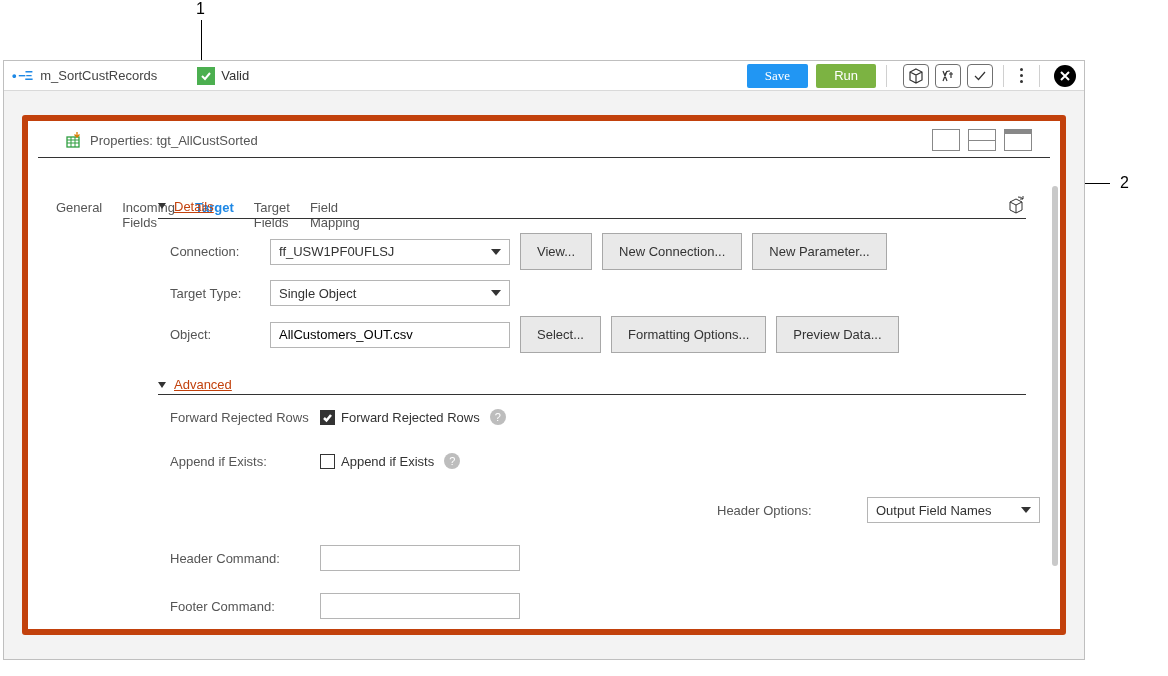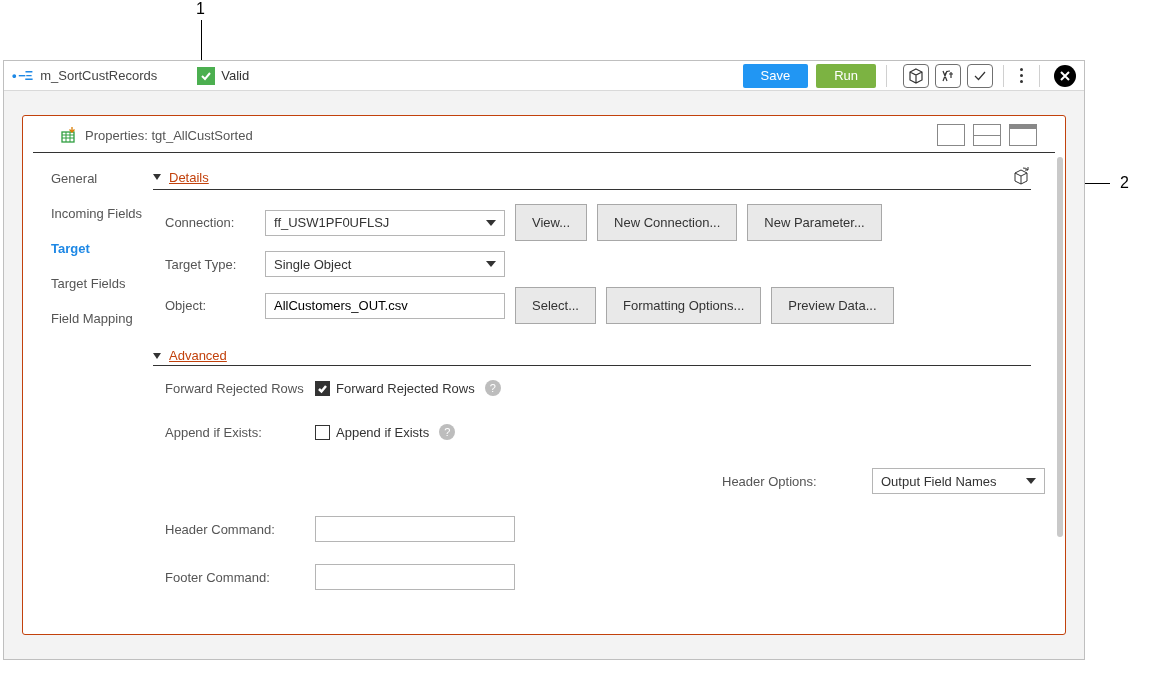--- a/index.html
+++ b/index.html
@@ -78,21 +78,21 @@
   .titlebar-spacer { flex: 1; }
   .btn {
     height: 24px;
     padding: 0 18px;
     border: none;
     border-radius: 2px;
     color: #fff;
     font-size: 13px;
     cursor: pointer;
   }
-  .btn-save { background: #2196f3; }
+  .btn-save { background: #2196f3; font-family: Liberation Serif, serif; }
   .btn-run  { background: #7cb342; margin-left: 8px; }
   .vsep {
     width: 1px; height: 22px;
     background: #d0d0d0;
     margin: 0 10px;
   }
   .icon-btn {
     width: 26px; height: 24px;
     border: 1px solid #707070;
     border-radius: 4px;
@@ -113,26 +113,27 @@
     margin-left: 4px;
   }
   .close-circle svg { width: 10px; height: 10px; stroke: #fff; stroke-width: 2; }
   .canvas-area {
     background: #f3f3f3;
     padding: 24px 18px;
     height: calc(100% - 30px);
   }
   .properties-panel {
     background: #fff;
-    border: 1px solid #c2410c;
+    border: 6px solid #c2410c;
     border-radius: 3px;
     height: 100%;
     display: flex;
     flex-direction: column;
     position: relative;
+    gap: 24px;
   }
   .panel-header {
     display: flex;
     align-items: center;
     padding: 8px 18px 6px 28px;
     border-bottom: 1px solid #333;
     margin: 0 10px;
    }
   .panel-header-title { color: #555; }
   .panel-header-spacer { flex: 1; }
@@ -149,21 +150,21 @@
   }
   .panel-body {
     display: flex;
     flex: 1;
     overflow: hidden;
   }
   .sidebar-tabs {
     width: 130px;
     padding: 18px 0 0 28px;
     display: flex;
-    flex-direction: column;
+    flex-direction: row;
     gap: 20px;
   }
   .sidebar-tabs div { cursor: pointer; color: #555; }
   .sidebar-tabs .active { color: #1e88e5; font-weight: 600; }
   .panel-content {
     flex: 1;
     padding: 14px 20px 0 0;
     overflow-y: auto;
     position: relative;
   }

